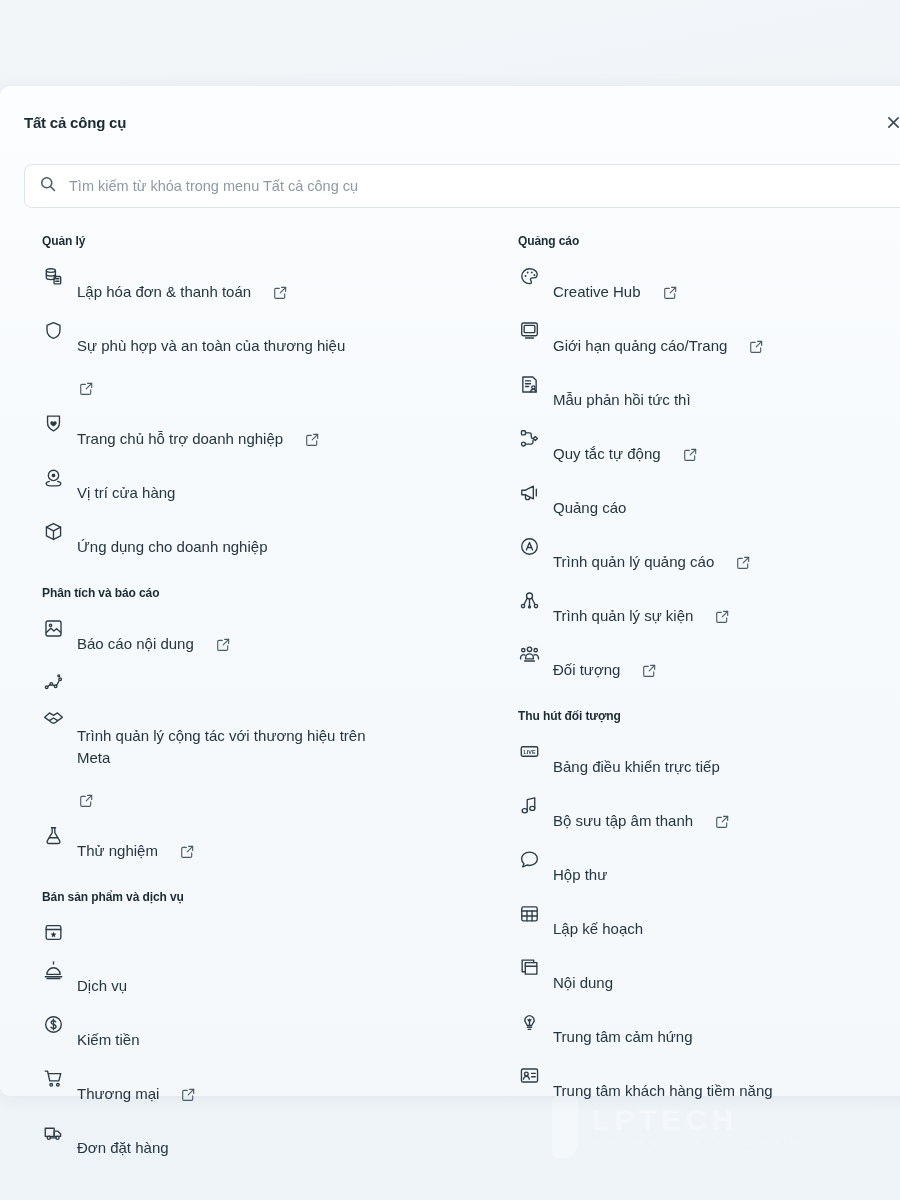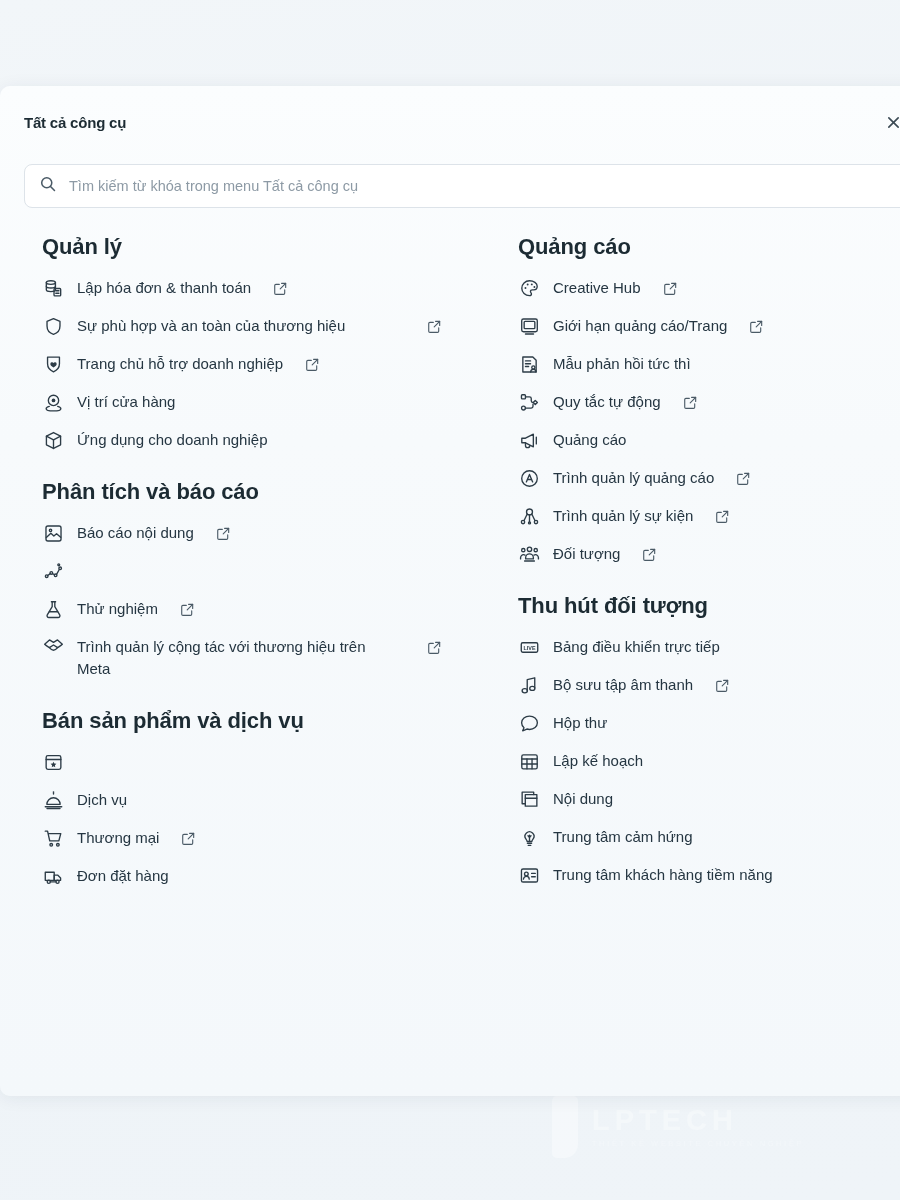--- a/index.html
+++ b/index.html
@@ -131,21 +131,21 @@
   #columns {
     display: flex;
     gap: 0;
     padding-top: 20px;
   }
   .tool-column { width: 458px; flex: none; }
   .tool-column.right { padding-left: 18px; }
 
   .section { margin-bottom: 4px; }
   .section-title {
-    font-size: 22px;
+    font-size: 12px;
     font-weight: 700;
     color: #1c2b33;
     letter-spacing: -0.1px;
     padding: 16px 0 9px 18px;
   }
   .section:first-child .section-title { padding-top: 6px; }
 
   
   .tool-item {
     display: flex;
@@ -184,23 +184,24 @@
     margin-left: 2px;
   }
   .ext-icon svg { display: block; }
 
   
   .label-wrap {
     display: flex;
     align-items: flex-start;
     gap: 20px;
     flex: 1;
+    margin-top: 16px;
   }
   .tool-item.wrap .tool-label { max-width: 300px; }
-  .tool-item.wrap .label-wrap { justify-content: space-between; padding-right: 30px; }
+  .tool-item.wrap .label-wrap { justify-content: flex-end; padding-right: 30px; flex-direction: column; }
 </style>
 </head>
 <body>
 
 <div id="backdrop"></div>
 
 <div id="watermark">
   <div class="wm-mark"></div>
   <div class="wm-text">
     <div class="wm-name">LPTECH</div>
@@ -346,48 +347,48 @@
                 <circle cx="9.5" cy="13.6" r="1.5"></circle>
                 <circle cx="14.4" cy="16.4" r="1.5"></circle>
                 <circle cx="19.6" cy="8.4" r="1.5"></circle>
                 <circle cx="18" cy="4.4" r="1.05"></circle>
                 <path d="M5.4 16.5 8.3 14.4"></path>
                 <path d="M10.8 14.4 13.2 15.7"></path>
                 <path d="M15.5 15.3 18.6 9.7"></path>
               </svg>
             </span>
           </div>
+          <div class="tool-item wrap">
+            <span class="tool-icon">
+              <svg width="21" height="21" viewBox="0 0 24 24" fill="none" stroke="currentColor" stroke-width="1.55" stroke-linecap="round" stroke-linejoin="round">
+                <path d="M12 6.1 7.4 3.3 1.9 8.2c2.2 2.1 4.4 3.2 5.4 3.9L12 9.1l4.7 3c1-.7 3.2-1.8 5.4-3.9L16.6 3.3Z"></path>
+                <path d="M7.3 12.1c1.6 1.9 3 3.1 4.7 3.1s3.1-1.2 4.7-3.1"></path>
+              </svg>
+            </span>
+            <span class="label-wrap">
+              <span class="tool-label">Trình quản lý cộng tác với thương hiệu trên Meta</span>
+              <span class="ext-icon">
+                <svg width="15" height="15" viewBox="0 0 20 20" fill="none" stroke="currentColor" stroke-width="1.5" stroke-linecap="round" stroke-linejoin="round">
+                  <path d="M11.4 3.1h5.5v5.5"></path>
+                  <path d="M16.9 3.1 9.6 10.4"></path>
+                  <path d="M15.6 11.8v4.5c0 .9-.7 1.6-1.6 1.6H3.9c-.9 0-1.6-.7-1.6-1.6V6.1c0-.9.7-1.6 1.6-1.6h4.5"></path>
+                </svg>
+              </span>
+            </span>
+          </div>
           <div class="tool-item">
             <span class="tool-icon">
               <svg width="21" height="21" viewBox="0 0 24 24" fill="none" stroke="currentColor" stroke-width="1.55" stroke-linecap="round" stroke-linejoin="round">
                 <path d="M9.6 3.2h4.8"></path>
                 <path d="M10.5 3.2v5.6L4.9 18.1c-.8 1.4.2 3.1 1.8 3.1h10.6c1.6 0 2.6-1.7 1.8-3.1L13.5 8.8V3.2"></path>
                 <path d="M7.3 14.6h9.4"></path>
               </svg>
             </span>
             <span class="label-wrap">
               <span class="tool-label">Thử nghiệm</span>
-              <span class="ext-icon">
-                <svg width="15" height="15" viewBox="0 0 20 20" fill="none" stroke="currentColor" stroke-width="1.5" stroke-linecap="round" stroke-linejoin="round">
-                  <path d="M11.4 3.1h5.5v5.5"></path>
-                  <path d="M16.9 3.1 9.6 10.4"></path>
-                  <path d="M15.6 11.8v4.5c0 .9-.7 1.6-1.6 1.6H3.9c-.9 0-1.6-.7-1.6-1.6V6.1c0-.9.7-1.6 1.6-1.6h4.5"></path>
-                </svg>
-              </span>
-            </span>
-          </div>
-          <div class="tool-item wrap">
-            <span class="tool-icon">
-              <svg width="21" height="21" viewBox="0 0 24 24" fill="none" stroke="currentColor" stroke-width="1.55" stroke-linecap="round" stroke-linejoin="round">
-                <path d="M12 6.1 7.4 3.3 1.9 8.2c2.2 2.1 4.4 3.2 5.4 3.9L12 9.1l4.7 3c1-.7 3.2-1.8 5.4-3.9L16.6 3.3Z"></path>
-                <path d="M7.3 12.1c1.6 1.9 3 3.1 4.7 3.1s3.1-1.2 4.7-3.1"></path>
-              </svg>
-            </span>
-            <span class="label-wrap">
-              <span class="tool-label">Trình quản lý cộng tác với thương hiệu trên Meta</span>
               <span class="ext-icon">
                 <svg width="15" height="15" viewBox="0 0 20 20" fill="none" stroke="currentColor" stroke-width="1.5" stroke-linecap="round" stroke-linejoin="round">
                   <path d="M11.4 3.1h5.5v5.5"></path>
                   <path d="M16.9 3.1 9.6 10.4"></path>
                   <path d="M15.6 11.8v4.5c0 .9-.7 1.6-1.6 1.6H3.9c-.9 0-1.6-.7-1.6-1.6V6.1c0-.9.7-1.6 1.6-1.6h4.5"></path>
                 </svg>
               </span>
             </span>
           </div>
         </div>
@@ -407,20 +408,32 @@
               <svg width="21" height="21" viewBox="0 0 24 24" fill="none" stroke="currentColor" stroke-width="1.55" stroke-linecap="round" stroke-linejoin="round">
                 <path d="M12 3.1v1.6"></path>
                 <circle cx="12" cy="2.3" r="0.95" fill="currentColor" stroke="none"></circle>
                 <path d="M4.4 16.4c0-4.2 3.4-7.6 7.6-7.6s7.6 3.4 7.6 7.6Z"></path>
                 <line x1="2.6" y1="19.1" x2="21.4" y2="19.1"></line>
                 <line x1="4.6" y1="21.1" x2="19.4" y2="21.1"></line>
               </svg>
             </span>
             <span class="label-wrap">
               <span class="tool-label">Dịch vụ</span>
+            </span>
+          </div>
+          <div class="tool-item">
+            <span class="tool-icon">
+              <svg width="21" height="21" viewBox="0 0 24 24" fill="none" stroke="currentColor" stroke-width="1.55" stroke-linecap="round" stroke-linejoin="round">
+                <circle cx="12" cy="12" r="8.9"></circle>
+                <path d="M14.6 9.1c-.5-.9-1.5-1.4-2.6-1.4-1.5 0-2.7.9-2.7 2.1 0 1.3 1.1 1.8 2.7 2.2 1.7.4 2.9 1 2.9 2.3 0 1.3-1.3 2.2-2.9 2.2-1.2 0-2.3-.5-2.8-1.5"></path>
+                <line x1="12" y1="5.9" x2="12" y2="18.1"></line>
+              </svg>
+            </span>
+            <span class="label-wrap">
+              <span class="tool-label">Kiếm tiền</span>
             </span>
           </div>
           <div class="tool-item">
             <span class="tool-icon">
               <svg width="21" height="21" viewBox="0 0 24 24" fill="none" stroke="currentColor" stroke-width="1.55" stroke-linecap="round" stroke-linejoin="round">
                 <path d="M2.6 3.6h2.6l2.5 11.1h10.4l2.2-8.2H6.2"></path>
                 <circle cx="9.4" cy="19.2" r="1.5"></circle>
                 <circle cx="17" cy="19.2" r="1.5"></circle>
               </svg>
             </span>

